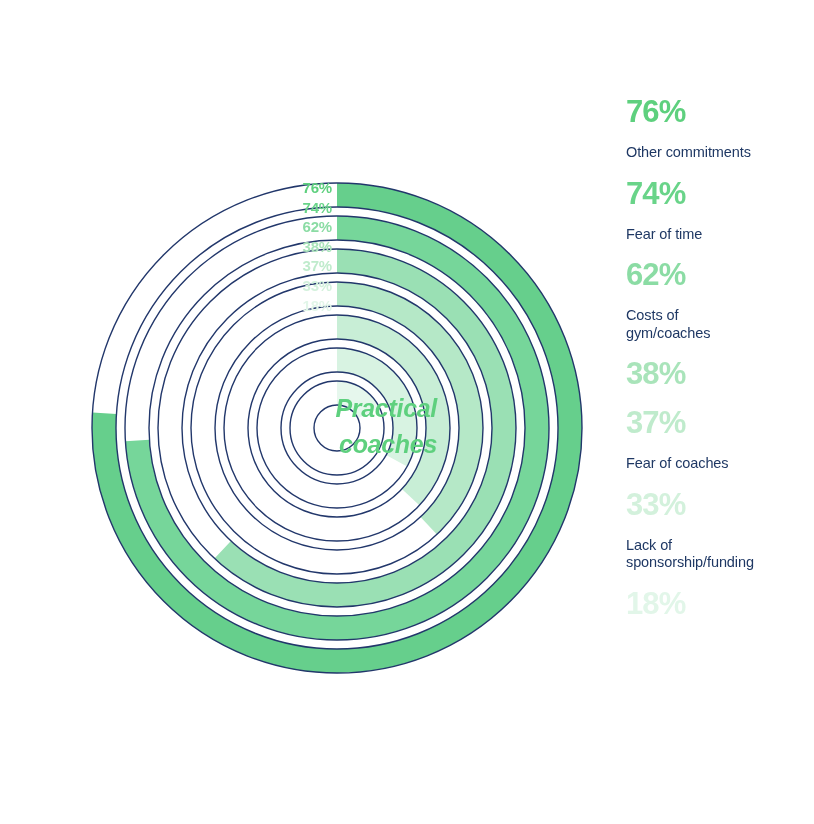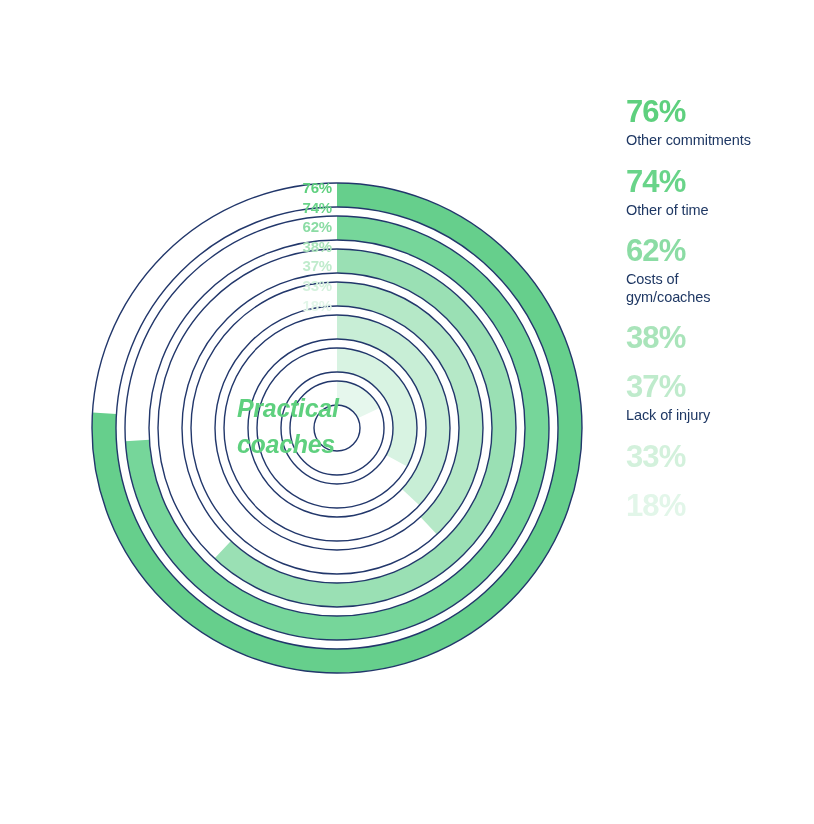--- a/index.html
+++ b/index.html
@@ -32,21 +32,21 @@
     font-weight:bold;
     letter-spacing:-0.2px;
     white-space:nowrap;
   }
 
   
   #center-caption{
     position:absolute;
     left:237px;top:390px;
     width:200px;
-    text-align:left;
+    text-align:right;
     font-style:italic;
     font-weight:bold;
     font-size:25px;
     line-height:36px;
     color:#5ed07e;
     letter-spacing:-0.3px;
   }
   #center-caption span{display:block;}
 
   
@@ -61,21 +61,21 @@
     font-size:31px;
     font-weight:bold;
     line-height:35px;
     letter-spacing:-0.9px;
   }
   .legend-label{
     display:block;
     font-size:14.5px;
     line-height:17.5px;
     color:#1f3864;
-    margin-top:3px;
+    margin-top:15px;
     letter-spacing:-0.1px;
   }
 </style>
 </head>
 <body>
 
 <div id="stage">
 
   <div id="chart-area">
     <svg id="radial-svg" width="620" height="824" viewBox="0 0 620 824">
@@ -132,34 +132,35 @@
     </div>
   </div>
 
   <div id="legend">
       <div class="legend-item">
         <span class="legend-value" style="color: rgb(94, 208, 126);">76%</span>
         <span class="legend-label">Other commitments</span>
       </div>
       <div class="legend-item">
         <span class="legend-value" style="color: rgb(105, 212, 137);">74%</span>
-        <span class="legend-label">Other of time</span>
+        <span class="legend-label">Fear of time</span>
       </div>
       <div class="legend-item">
         <span class="legend-value" style="color: rgb(139, 220, 164);">62%</span>
         <span class="legend-label">Costs of<br>gym/coaches</span>
       </div>
       <div class="legend-item">
         <span class="legend-value" style="color: rgb(169, 228, 186);">38%</span>
       </div>
       <div class="legend-item">
         <span class="legend-value" style="color: rgb(191, 235, 204);">37%</span>
-        <span class="legend-label">Lack of injury</span>
+        <span class="legend-label">Fear of coaches</span>
       </div>
       <div class="legend-item">
         <span class="legend-value" style="color: rgb(211, 241, 220);">33%</span>
+        <span class="legend-label">Lack of<br>sponsorship/funding</span>
       </div>
       <div class="legend-item">
         <span class="legend-value" style="color: rgb(226, 246, 233);">18%</span>
       </div>
     </div>
 
 </div>
 
 </body></html>

